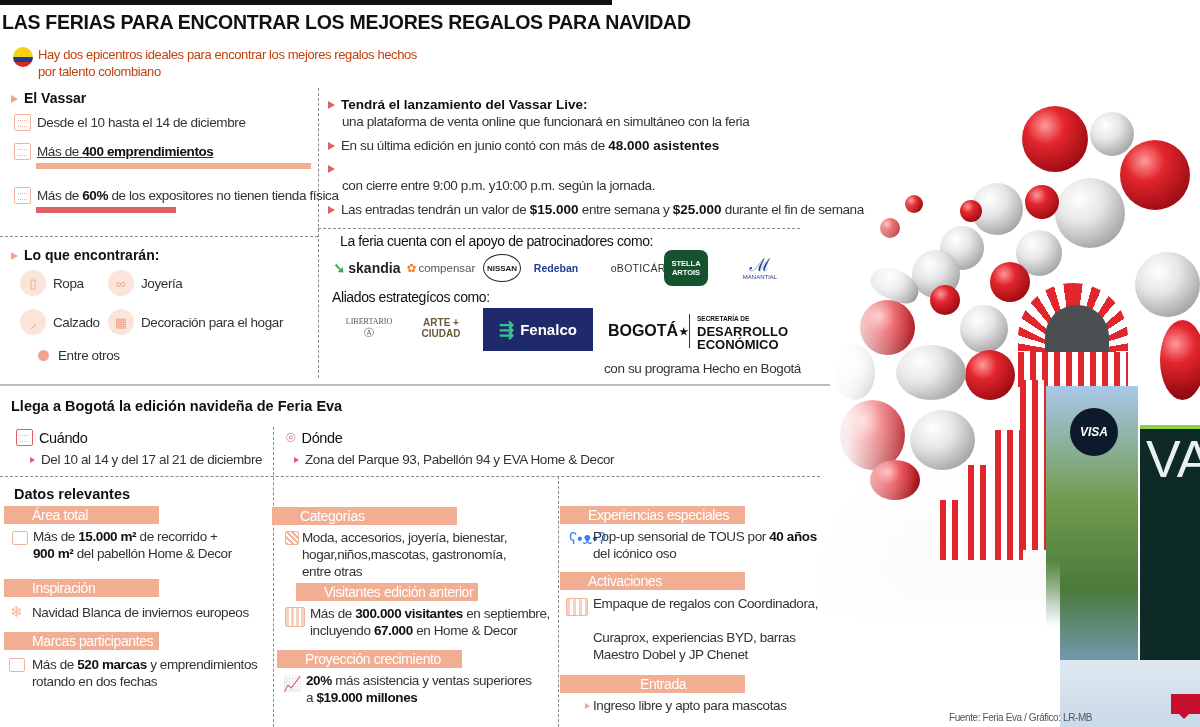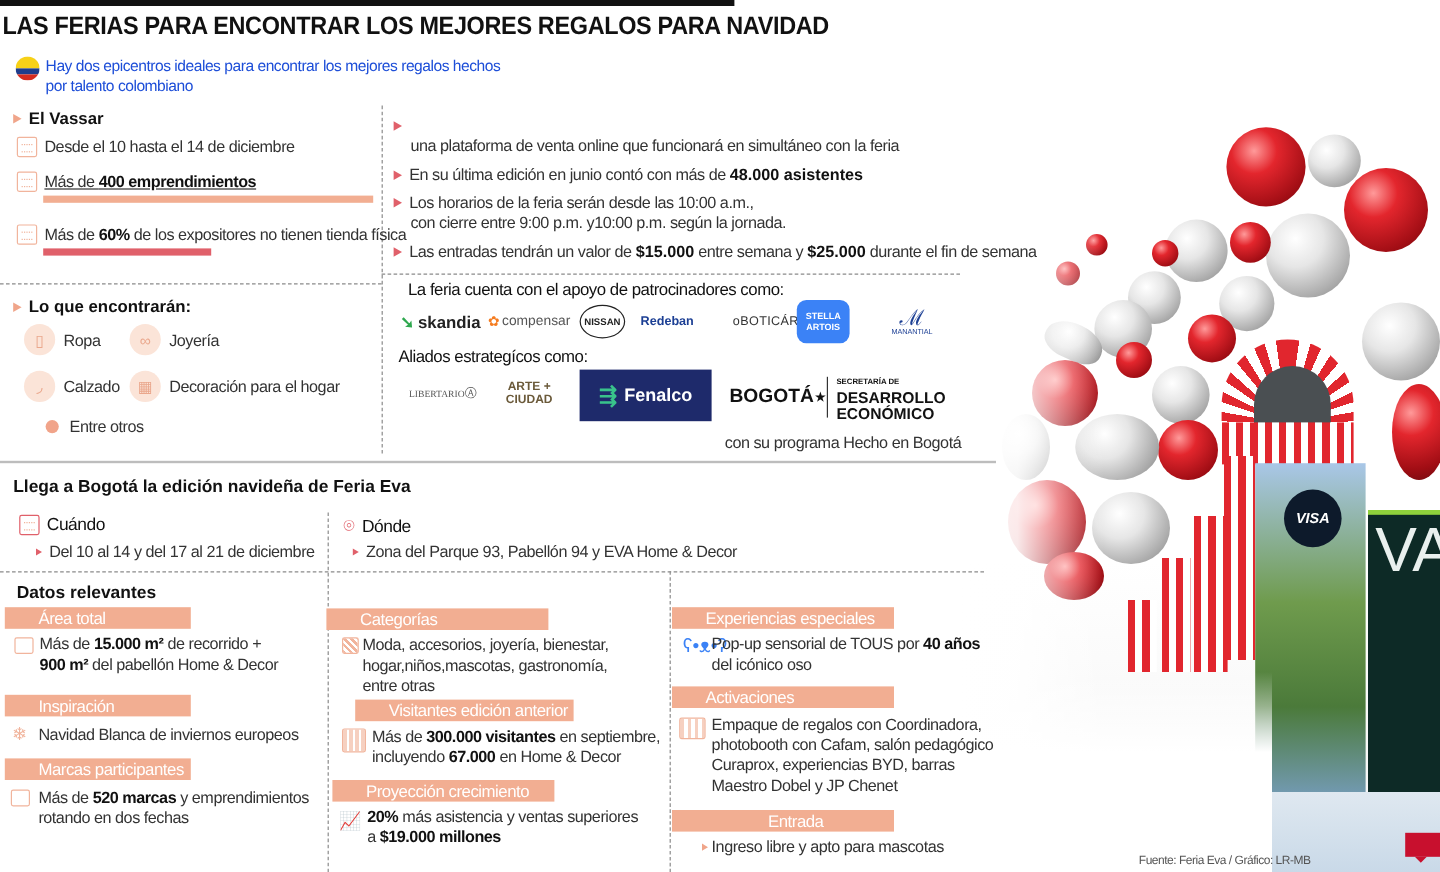--- a/index.html
+++ b/index.html
@@ -9,21 +9,21 @@
   b { font-weight: 700; color: #111; }
 
   .top-rule { position: absolute; left: 0; top: 0; width: 612px; height: 5px; background: #111; }
   .title { position: absolute; left: 2px; top: 10px; font-size: 21px; font-weight: 700; color: #111; letter-spacing: -0.3px; transform: scaleX(0.93); transform-origin: left; white-space: nowrap; }
 
   .intro { position: absolute; left: 13px; top: 46px; display: flex; gap: 5px; }
   .flag { width: 20px; height: 20px; border-radius: 50%; overflow: hidden; flex: none; margin-top: 1px; }
   .flag div:nth-child(1){ height: 50%; background:#f7d117; }
   .flag div:nth-child(2){ height: 25%; background:#1f3d8c; }
   .flag div:nth-child(3){ height: 25%; background:#d52b1e; }
-  .intro-text { font-size: 13px; line-height: 17px; width: 380px; color:#1d4ed8; }
+  .intro-text { font-size: 13px; line-height: 17px; width: 380px; color:#c2410c; }
 
   .tri { display:inline-block; width:0; height:0; border-left:7px solid #f0a58a; border-top:4px solid transparent; border-bottom:4px solid transparent; margin-right:6px; vertical-align: middle; }
   .tri.red { border-left-color: #e0606a; }
 
   
   .vassar-head { position:absolute; left:11px; top:90px; font-size:14px; font-weight:700; color:#111; }
   .vrow { position:absolute; left:14px; display:flex; align-items:center; gap:6px; font-size:13.5px; color:#333; }
   .ico-box { width:17px; height:17px; border:1.5px solid #f1b49c; border-radius:2px; position:relative; flex:none; }
   .ico-box::after { content:""; position:absolute; left:3px; right:3px; top:5px; height:5px; border-top:1.5px dotted #f1b49c; border-bottom:1.5px dotted #f1b49c; }
   .bar { position:absolute; height:6px; }
@@ -176,54 +176,54 @@
 <div class="lq-item" style="left:108px;top:309px;">
   <span class="lq-circle">▦</span>
     <span class="cond">Decoración para el hogar</span>
 </div>
 <div class="lq-item" style="left:38px;top:348px;">
   <span class="dot"></span>
     <span class="cond">Entre otros</span>
 </div>
 
 <div class="rb" style="top:96px;">
-  <span class="tri red"></span><br>
+  <span class="tri red"></span><b>Tendrá el lanzamiento del Vassar Live:</b><br>
   <span class="cond" style="padding-left:14px;">una plataforma de venta online que funcionará en simultáneo con la feria</span>
 </div>
 <div class="rb" style="top:137px;">
   <span class="tri red"></span><span class="cond">En su última edición en junio contó con más de </span><b>48.000 asistentes</b>
 </div>
 <div class="rb" style="top:160px;">
-  <span class="tri red"></span><span class="cond">Los horarios de la feria serán desde las 10:00 a.m.,</span><br>
+  <span class="tri red"></span><br>
   <span class="cond" style="padding-left:14px;">con cierre entre 9:00 p.m. y10:00 p.m. según la jornada.</span>
 </div>
 <div class="rb" style="top:201px;">
   <span class="tri red"></span><span class="cond">Las entradas tendrán un valor de </span><b>$15.000</b><span class="cond"> entre semana y </span><b>$25.000</b><span class="cond"> durante el fin de semana</span>
 </div>
 
 <div class="spons-title cond">La feria cuenta con el apoyo de patrocinadores como:</div>
 <div class="logo" style="left:332px;top:258px;width:70px;height:20px;font-weight:700;font-size:14px;color:#222;">
     <span style="color:#2fa84f;margin-right:3px;">➘</span>
     <span>skandia</span>
   </div>
 <div class="logo" style="left:406px;top:258px;width:70px;height:20px;font-size:11.5px;color:#555;">
     <span style="color:#f57c20;margin-right:2px;">✿</span>
     <span>compensar</span>
   </div>
 <div class="logo" style="left:483px;top:254px;width:38px;height:28px;font-size:8px;font-weight:700;border:1.5px solid #222;border-radius:50%;color:#222;">NISSAN</div>
 <div class="logo" style="left:530px;top:260px;width:52px;height:16px;font-size:10.5px;font-weight:700;color:#1c3f94;">Redeban</div>
 <div class="logo" style="left:588px;top:260px;width:64px;height:16px;font-size:10.5px;color:#333;letter-spacing:0.3px;margin-left:24px;">oBOTICÁRIO</div>
-<div class="logo" style="left:664px;top:250px;width:44px;height:36px;font-size:7.5px;font-weight:700;color:#fff;background:#3b82f6;border-radius:8px;text-align:center;white-space:normal;line-height:9px;">STELLA ARTOIS</div>
+<div class="logo" style="left:664px;top:250px;width:44px;height:36px;font-size:7.5px;font-weight:700;color:#fff;background:#14532d;border-radius:8px;text-align:center;white-space:normal;line-height:9px;">STELLA ARTOIS</div>
 <div class="logo" style="left:732px;top:251px;width:56px;height:34px;font-size:6px;color:#1c3f94;flex-direction:column;">
     <span style="font-size:18px;line-height:18px;">ℳ</span>
     <span>MANANTIAL</span>
   </div>
 
 <div class="aliados-title cond">Aliados estrategícos como:</div>
-<div class="logo" style="left:336px;top:313px;width:66px;height:30px;font-size:8px;color:#555;flex-direction:row;font-family:'Liberation Serif',serif;">
+<div class="logo" style="left:336px;top:313px;width:66px;height:30px;font-size:8px;color:#555;flex-direction:column;font-family:'Liberation Serif',serif;">
     <span>LIBERTARIO</span>
     <span style="font-size:10px;">Ⓐ</span>
   </div>
 <div class="logo" style="left:410px;top:313px;width:62px;height:30px;font-size:10px;font-weight:700;color:#6b5a3a;white-space:normal;text-align:center;line-height:11px;">ARTE + CIUDAD</div>
 <div class="logo" style="left:483px;top:308px;width:110px;height:43px;background:#1e2a6b;color:#fff;font-size:15px;font-weight:700;gap:6px;">
     <span style="color:#39c38b;font-size:18px;">⇶</span>
     <span>Fenalco</span>
   </div>
 <div class="logo" style="left:612px;top:314px;width:72px;height:34px;font-size:16px;font-weight:700;color:#111;">
     <span>BOGOTÁ</span>
@@ -301,21 +301,21 @@
 <div style="position:absolute;left:569px;top:530px;color:#3b82f6;font-size:16px;">ʕ•ᴥ•ʔ</div>
 <div class="dtext cond" style="left:593px;top:528px;">
   <span>Pop-up sensorial de TOUS por </span><b>40 años</b><br>
   <span>del icónico oso</span>
 </div>
 
 <div class="tag cond" style="left:560px;top:572px;width:185px;">Activaciones</div>
 <div class="dico" style="left:566px;top:598px;width:22px;height:18px;background:repeating-linear-gradient(90deg,#f6d0c0 0 3px,#fff 3px 6px);"></div>
 <div class="dtext cond" style="left:593px;top:595px;">
   <span>Empaque de regalos con Coordinadora,</span><br>
-  <span>photobooth con Cafam, salón pedagógico</span><br>
+  <br>
   <span>Curaprox, experiencias BYD, barras</span><br>
   <span>Maestro Dobel y JP Chenet</span>
 </div>
 
 <div class="tag cond" style="left:560px;top:675px;width:185px;padding-left:80px;">Entrada</div>
 <div class="dtext cond" style="left:585px;top:697px;">
   <span class="tri" style="border-left-width:5px;border-top-width:3px;border-bottom-width:3px;margin-right:3px;"></span><span>Ingreso libre y apto para mascotas</span>
 </div>
 
 <div class="source cond">Fuente: Feria Eva / Gráfico: LR-MB</div>

